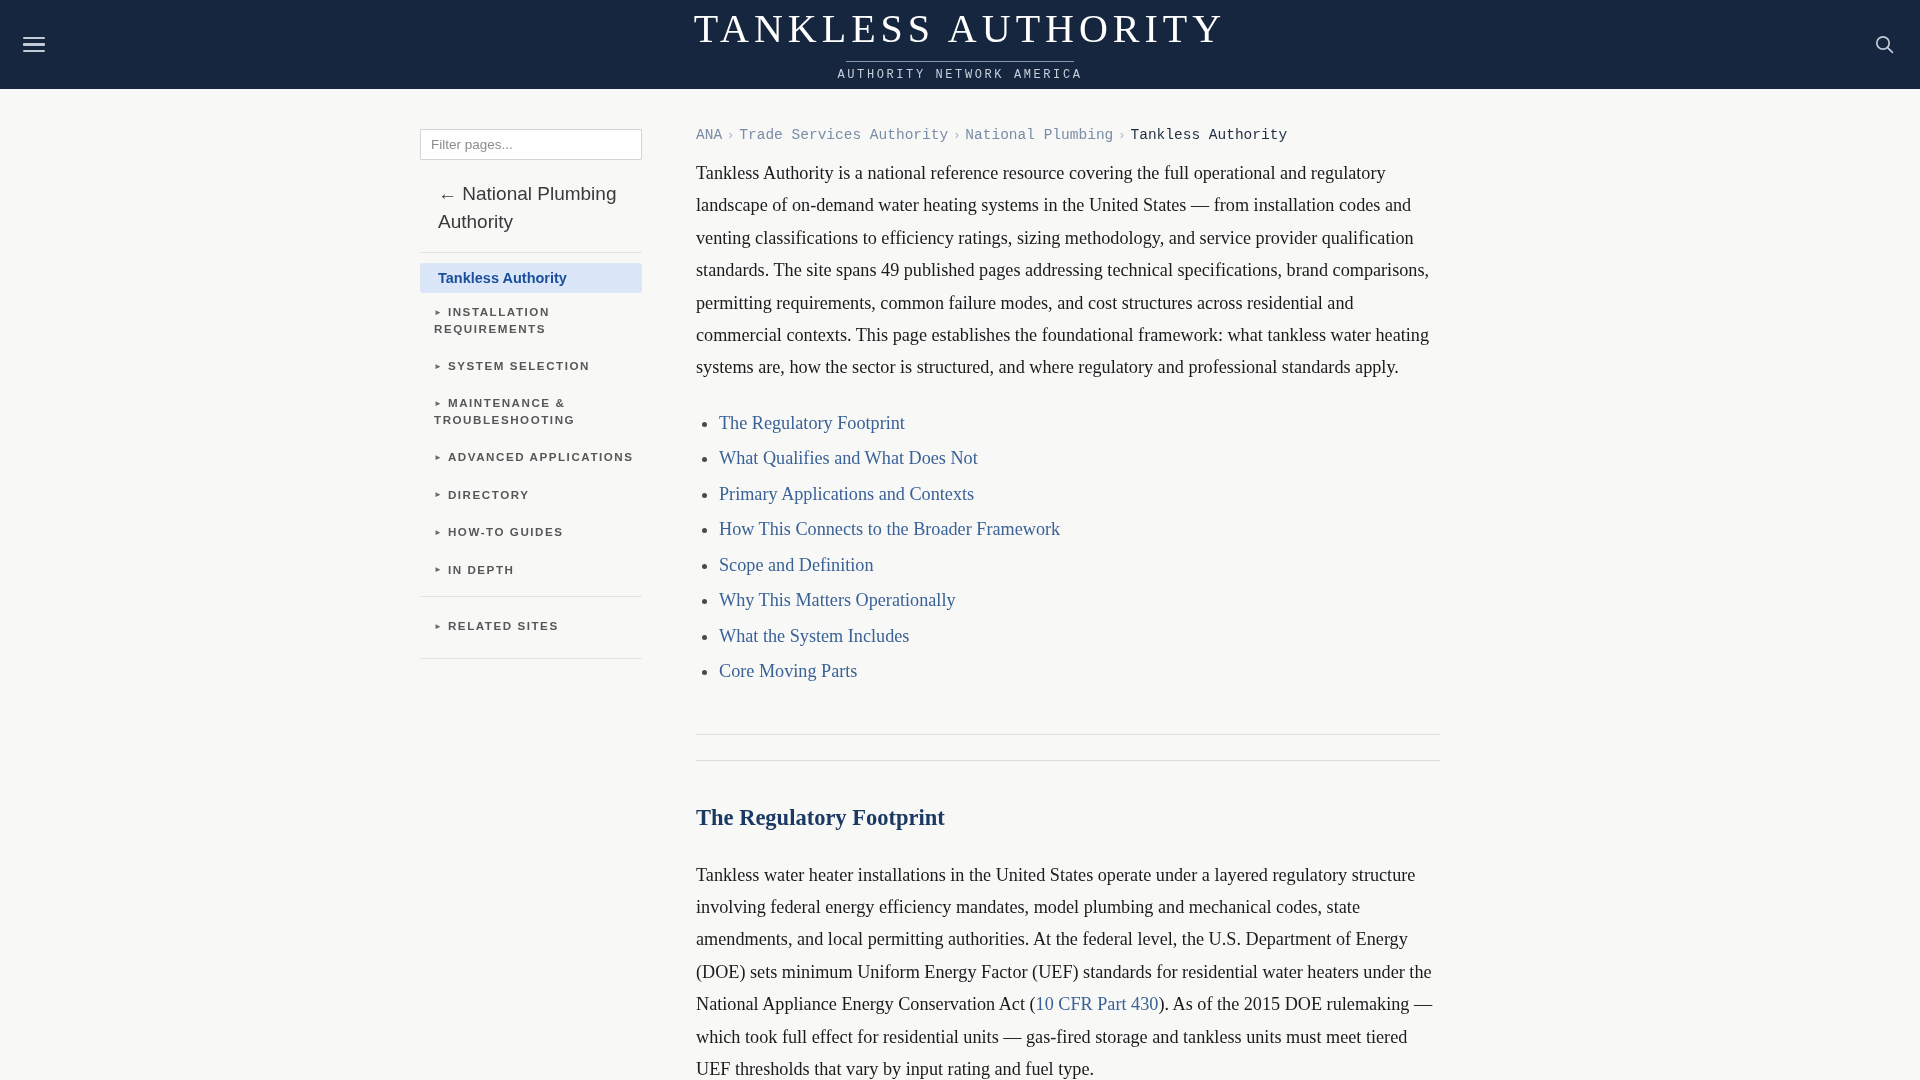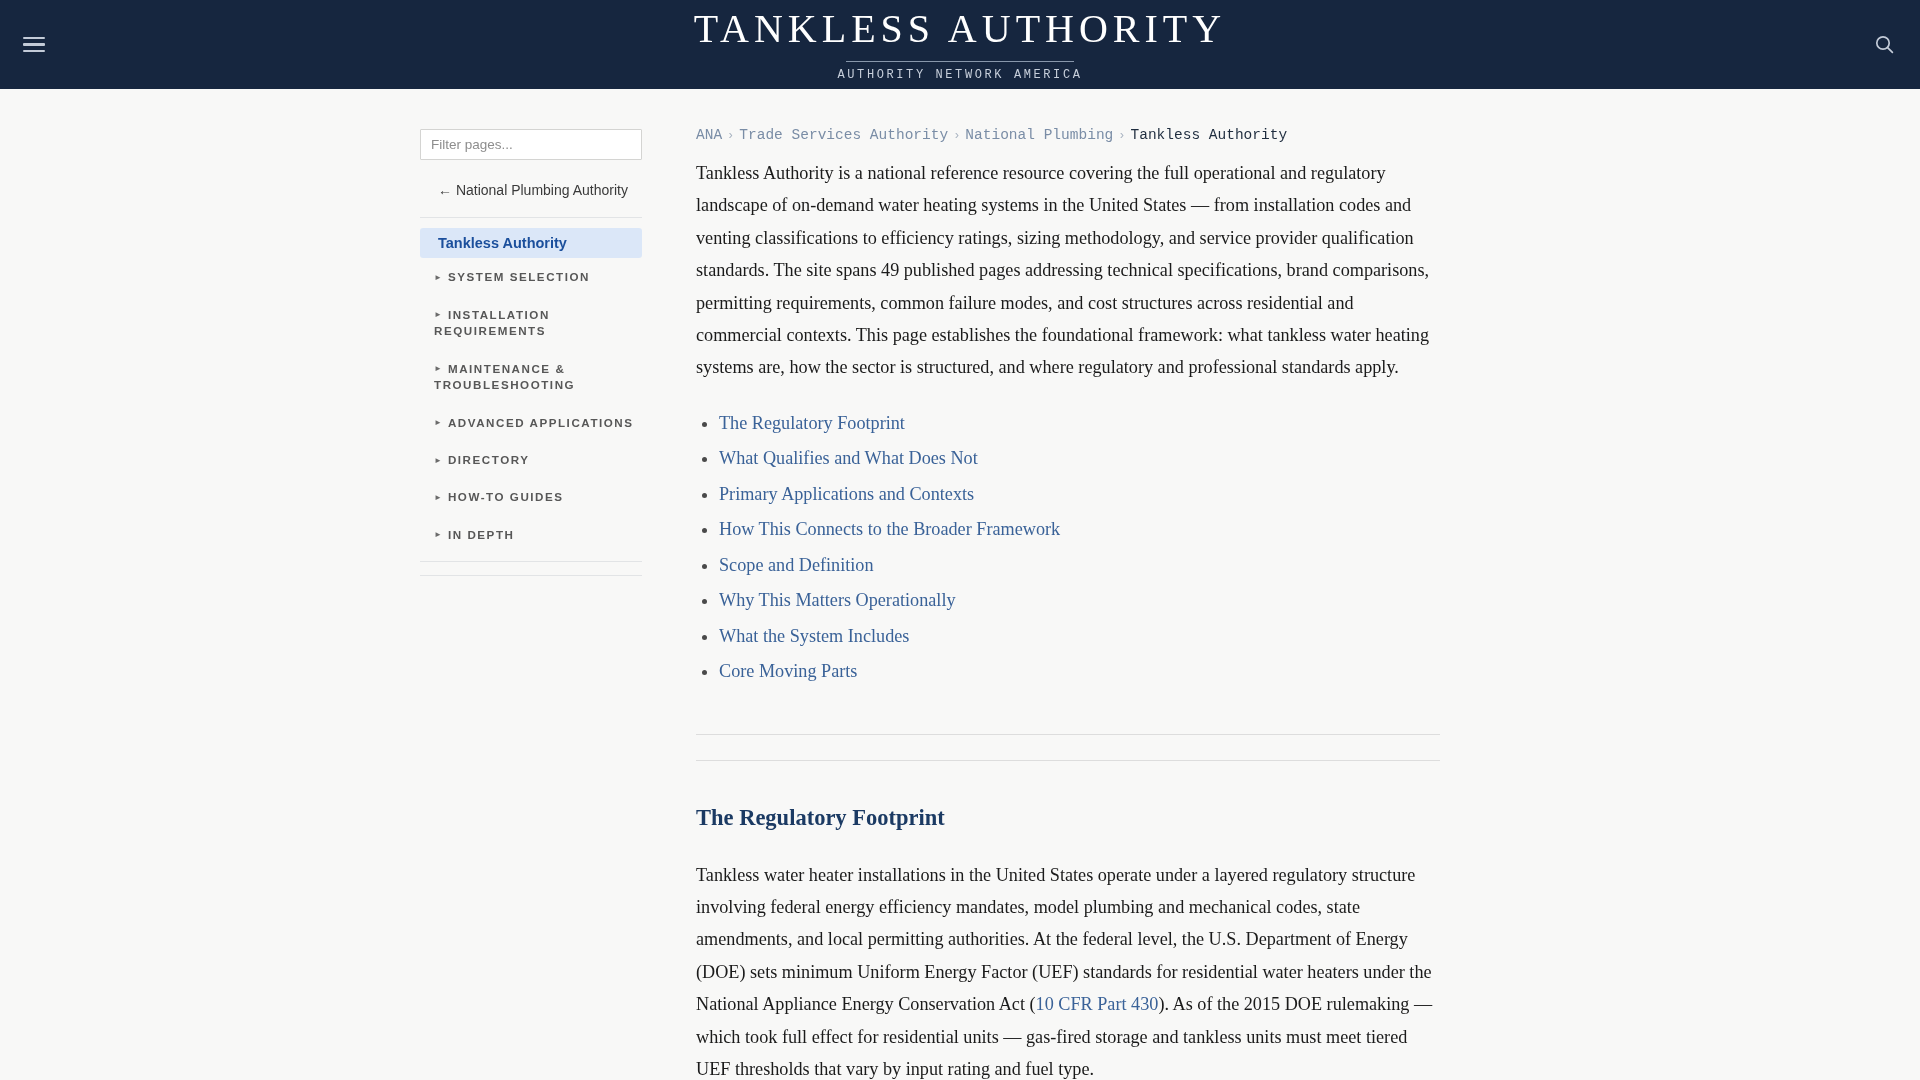--- a/index.html
+++ b/index.html
@@ -94,21 +94,21 @@
     font-size: 13.5px;
     font-family: "Liberation Sans", sans-serif;
     color: #333;
     outline: none;
   }
   .filter-input::placeholder { color: #8d8d8d; }
 
   .back-link {
     display: block;
     padding: 20px 0 0 18px;
-    font-size: 14px;
+    font-size: 19px;
     line-height: 1.45;
     color: #3a3a3a;
     text-decoration: none;
     cursor: pointer;
   }
   .nav-sep {
     border-top: 1px solid #e2e4e6;
     margin: 17px 0 0 0;
   }
   .nav-list { list-style: none; padding-top: 10px; }
@@ -237,44 +237,49 @@
 
       <a class="back-link">← National Plumbing Authority</a>
 
       <div class="nav-sep"></div>
 
       <ul class="nav-list">
         <li class="nav-item">
           <a class="nav-current">Tankless Authority</a>
         </li>
         <li class="nav-item">
+          <a class="nav-section"><span class="tri">►</span><span>INSTALLATION REQUIREMENTS</span></a>
+        </li>
+        <li class="nav-item">
           <a class="nav-section"><span class="tri">►</span><span>SYSTEM SELECTION</span></a>
         </li>
         <li class="nav-item">
-          <a class="nav-section"><span class="tri">►</span><span>INSTALLATION REQUIREMENTS</span></a>
-        </li>
-        <li class="nav-item">
           <a class="nav-section"><span class="tri">►</span><span>MAINTENANCE &amp; TROUBLESHOOTING</span></a>
         </li>
         <li class="nav-item">
           <a class="nav-section"><span class="tri">►</span><span>ADVANCED APPLICATIONS</span></a>
         </li>
         <li class="nav-item">
           <a class="nav-section"><span class="tri">►</span><span>DIRECTORY</span></a>
         </li>
         <li class="nav-item">
           <a class="nav-section"><span class="tri">►</span><span>HOW-TO GUIDES</span></a>
         </li>
         <li class="nav-item">
           <a class="nav-section"><span class="tri">►</span><span>IN DEPTH</span></a>
         </li>
       </ul>
 
       <div class="nav-sep2"></div>
 
+      <ul class="nav-list">
+        <li class="nav-item">
+          <a class="nav-section"><span class="tri">►</span><span>RELATED SITES</span></a>
+        </li>
+      </ul>
 
       <div class="nav-sep3"></div>
 
     </aside>
 
     <main class="main">
       <nav class="breadcrumb">
         <a>ANA</a><span class="sep">›</span><a>Trade Services Authority</a><span class="sep">›</span><a>National Plumbing</a><span class="sep">›</span><span class="current">Tankless Authority</span>
       </nav>
 

